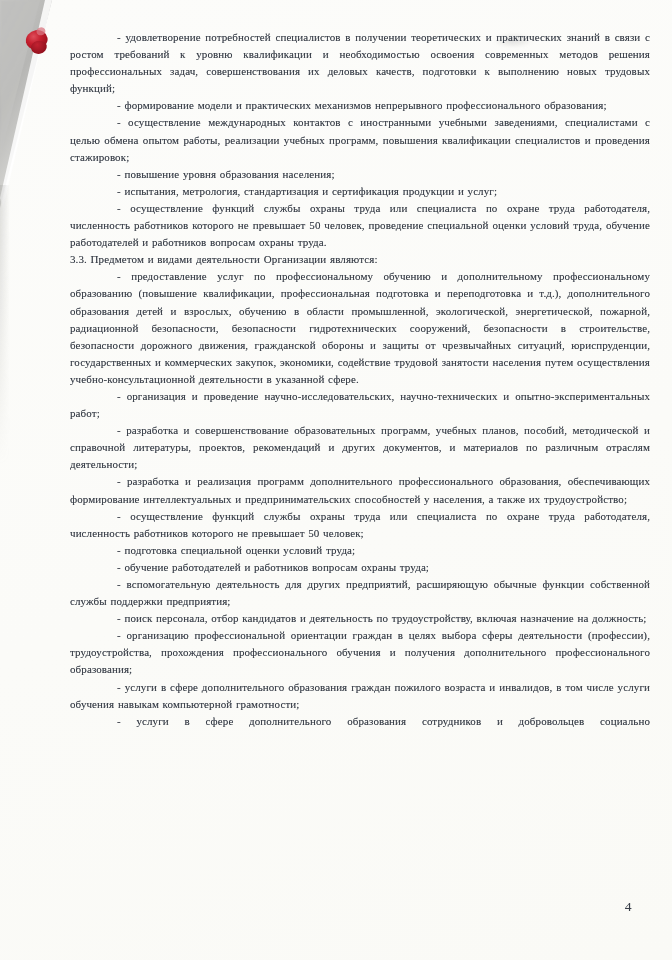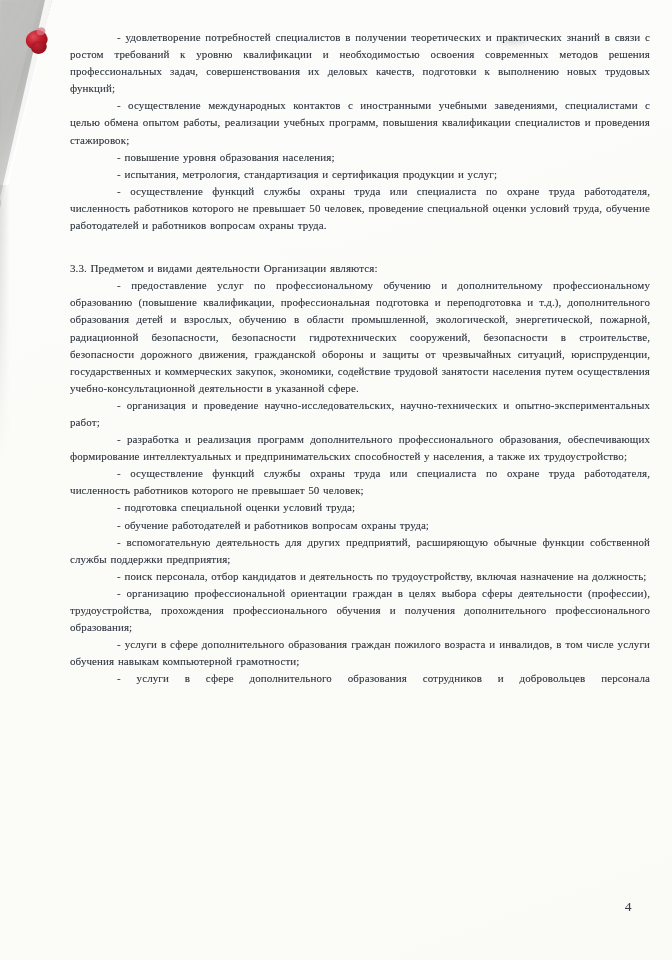--- a/index.html
+++ b/index.html
@@ -61,21 +61,21 @@
   
   .textblock{
     position:absolute;left:70px;top:29px;width:580px;
     font-size:11px;line-height:17.1px;
     color:#363c46;
     text-align:justify;
     letter-spacing:.1px;word-spacing:.8px;
     text-shadow:0 0 .5px rgba(54,60,70,.45);
   }
   .textblock p{margin:0;text-indent:47px;}
-  .textblock p.sec{text-indent:0;margin-top:26px;}
+  .textblock p.sec{text-indent:0;}
   .textblock p.cut{text-align-last:justify;}
   .pagenum{
     position:absolute;left:618px;top:899px;width:20px;
     font-size:13.5px;color:#3a404a;text-align:center;
     text-shadow:0 0 .5px rgba(54,60,70,.45);
   }
 </style>
 </head>
 <body>
 
@@ -90,32 +90,34 @@
   <div class="smudge"></div>
 
   <div class="seal">
     <i class="a"></i>
     <i class="b"></i>
     <i class="c"></i>
   </div>
 
   <div class="textblock">
     <p class="li">- удовлетворение потребностей специалистов в получении теоретических и практических знаний в связи с ростом требований к уровню квалификации и необходимостью освоения современных методов решения профессиональных задач, совершенствования их деловых качеств, подготовки к выполнению новых трудовых функций;</p>
+    <p class="li">- формирование модели и практических механизмов непрерывного профессионального образования;</p>
     <p class="li">- осуществление международных контактов с иностранными учебными заведениями, специалистами с целью обмена опытом работы, реализации учебных программ, повышения квалификации специалистов и проведения стажировок;</p>
     <p class="li">- повышение уровня образования населения;</p>
     <p class="li">- испытания, метрология, стандартизация и сертификация продукции и услуг;</p>
     <p class="li">- осуществление функций службы охраны труда или специалиста по охране труда работодателя, численность работников которого не превышает 50 человек, проведение специальной оценки условий труда, обучение работодателей и работников вопросам охраны труда.</p>
     <p class="sec">3.3. Предметом и видами деятельности Организации являются:</p>
     <p class="li">- предоставление услуг по профессиональному обучению и дополнительному профессиональному образованию (повышение квалификации, профессиональная подготовка и переподготовка и т.д.), дополнительного образования детей и взрослых, обучению в области промышленной, экологической, энергетической, пожарной, радиационной безопасности, безопасности гидротехнических сооружений, безопасности в строительстве, безопасности дорожного движения, гражданской обороны и защиты от чрезвычайных ситуаций, юриспруденции, государственных и коммерческих закупок, экономики, содействие трудовой занятости населения путем осуществления учебно-консультационной деятельности в указанной сфере.</p>
     <p class="li">- организация и проведение научно-исследовательских, научно-технических и опытно-экспериментальных работ;</p>
+    <p class="li">- разработка и совершенствование образовательных программ, учебных планов, пособий, методической и справочной литературы, проектов, рекомендаций и других документов, и материалов по различным отраслям деятельности;</p>
     <p class="li">- разработка и реализация программ дополнительного профессионального образования, обеспечивающих формирование интеллектуальных и предпринимательских способностей у населения, а также их трудоустройство;</p>
     <p class="li">- осуществление функций службы охраны труда или специалиста по охране труда работодателя, численность работников которого не превышает 50 человек;</p>
     <p class="li">- подготовка специальной оценки условий труда;</p>
     <p class="li">- обучение работодателей и работников вопросам охраны труда;</p>
     <p class="li">- вспомогательную деятельность для других предприятий, расширяющую обычные функции собственной службы поддержки предприятия;</p>
     <p class="li">- поиск персонала, отбор кандидатов и деятельность по трудоустройству, включая назначение на должность;</p>
     <p class="li">- организацию профессиональной ориентации граждан в целях выбора сферы деятельности (профессии), трудоустройства, прохождения профессионального обучения и получения дополнительного профессионального образования;</p>
     <p class="li">- услуги в сфере дополнительного образования граждан пожилого возраста и инвалидов, в том числе услуги обучения навыкам компьютерной грамотности;</p>
-    <p class="li cut">- услуги в сфере дополнительного образования сотрудников и добровольцев персонала</p>
+    <p class="li cut">- услуги в сфере дополнительного образования сотрудников и добровольцев социально</p>
   </div>
 
   <div class="pagenum">4</div>
 </div>
 
 </body></html>

